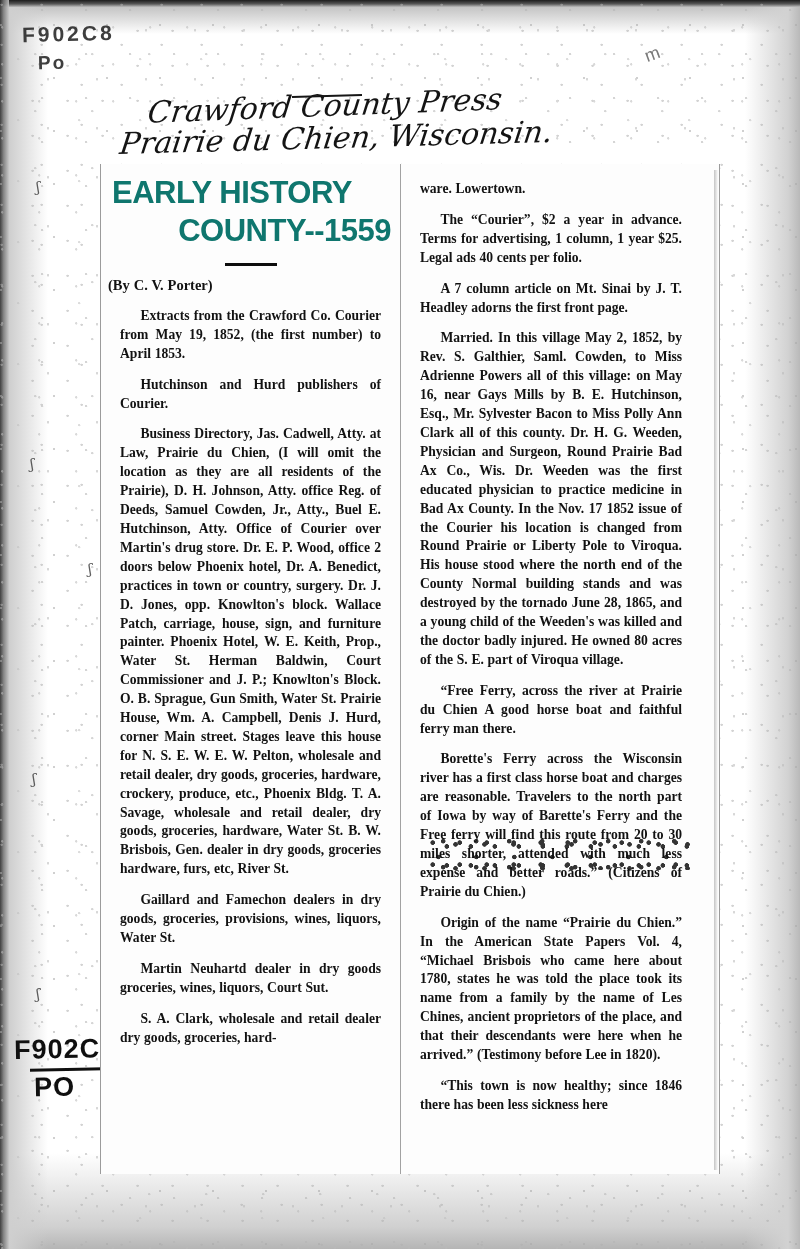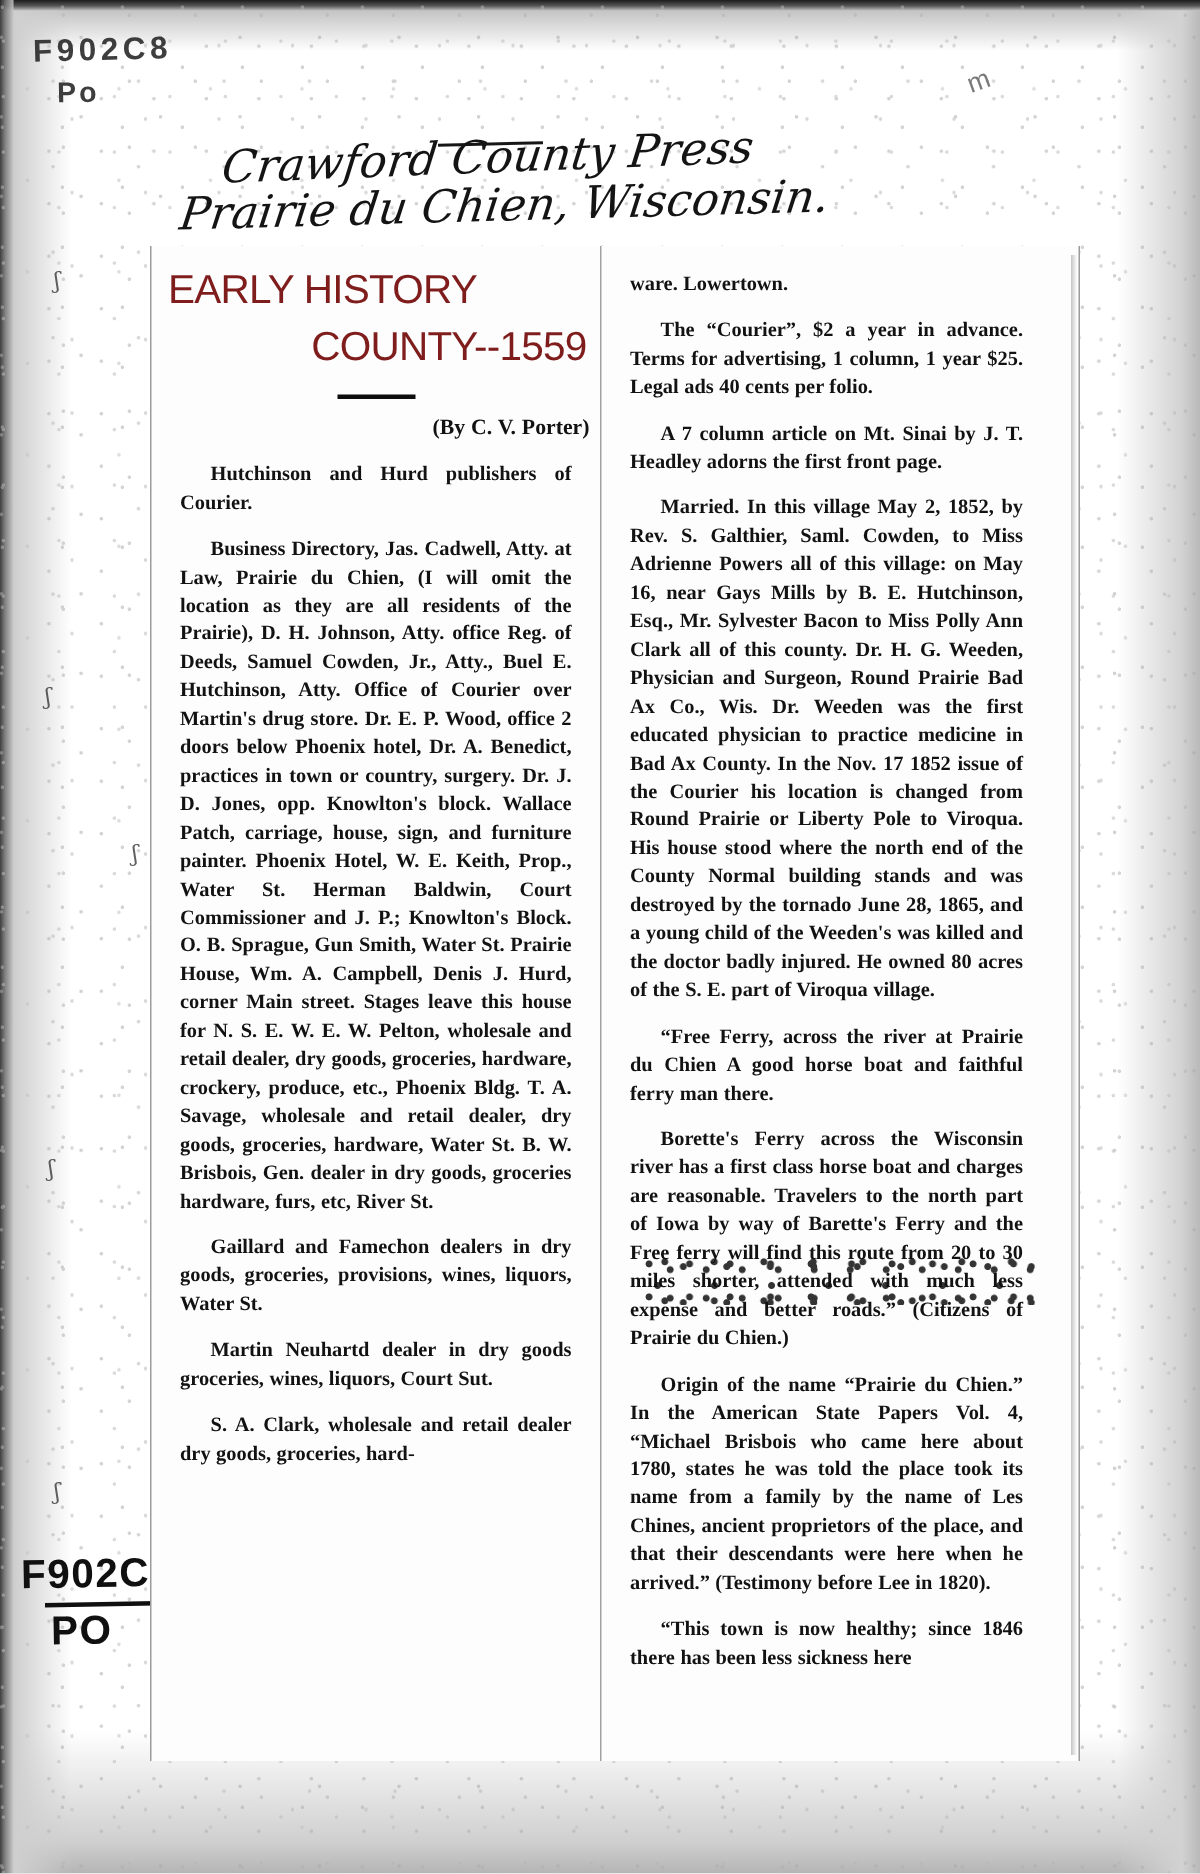--- a/index.html
+++ b/index.html
@@ -193,39 +193,39 @@
     font-weight: 600;
     word-spacing: .02em;
   }
   .column p.cont { text-indent: 0; }
 
   
   #headline {
     margin: 6px 0 0 0;
     text-align: center;
     font-family: "Liberation Sans", sans-serif;
-    font-weight: 400;
-    font-size: 27px;
+    font-weight: 700;
+    font-size: 31px;
     line-height: 38px;
     letter-spacing: -0.5px;
-    color: #7f1d1d;
+    color: #0f766e;
   }
   #headline .hl-line { display: block; white-space: nowrap; }
   #headline .hl-1 { text-align: left;   padding-left: 4px; }
   #headline .hl-2 { text-align: center; }
   #headline .hl-3 { text-align: right;  padding-right: 2px; }
 
   #headline-rule {
     width: 52px;
     height: 3px;
     background: #0d0d0d;
     margin: 13px auto 10px auto;
   }
   #byline {
-    text-align: right;
+    text-align: left;
     font-family: "Liberation Serif", serif;
     font-weight: 700;
     font-size: 14.5px;
     margin: 0 0 3px 0;
     text-indent: 0;
   }
 
   
   #damage-speckle {
     position: absolute;
@@ -286,20 +286,21 @@
 
       <div id="headline">
         <span class="hl-line hl-1">EARLY HISTORY</span>
         <span class="hl-line hl-3">COUNTY--1559</span>
       </div>
 
       <div id="headline-rule"></div>
 
       <p id="byline">(By C. V. Porter)</p>
 
+      <p>Extracts from the Crawford Co. Courier from May 19, 1852, (the first number) to April 1853.</p>
       <p>Hutchinson and Hurd publishers of Courier.</p>
       <p>Business Directory, Jas. Cadwell, Atty. at Law, Prairie du Chien, (I will omit the location as they are all residents of the Prairie), D. H. Johnson, Atty. office Reg. of Deeds, Samuel Cowden, Jr., Atty., Buel E. Hutchinson, Atty. Office of Courier over Martin's drug store. Dr. E. P. Wood, office 2 doors below Phoenix hotel, Dr. A. Benedict, practices in town or country, surgery. Dr. J. D. Jones, opp. Knowlton's block. Wallace Patch, carriage, house, sign, and furniture painter. Phoenix Hotel, W. E. Keith, Prop., Water St. Herman Baldwin, Court Commissioner and J. P.; Knowlton's Block. O. B. Sprague, Gun Smith, Water St. Prairie House, Wm. A. Campbell, Denis J. Hurd, corner Main street. Stages leave this house for N. S. E. W.    E. W. Pelton, wholesale and retail dealer, dry goods, groceries, hardware, crockery, produce, etc., Phoenix Bldg. T. A. Savage, wholesale and retail dealer, dry goods, groceries, hardware, Water St. B. W. Brisbois, Gen. dealer in dry goods, groceries hardware, furs, etc, River St.</p>
       <p>Gaillard and Famechon dealers in dry goods, groceries, provisions, wines, liquors, Water St.</p>
       <p>Martin Neuhartd dealer in dry goods groceries, wines, liquors, Court Sut.</p>
       <p>S. A. Clark, wholesale and retail dealer dry goods, groceries, hard-</p>
     </div>
 
     <div class="column" id="column-right">
       <p class="cont">ware. Lowertown.</p>
       <p>The “Courier”, $2 a year in advance.  Terms for advertising, 1 column, 1 year $25. Legal ads 40 cents per folio.</p>

